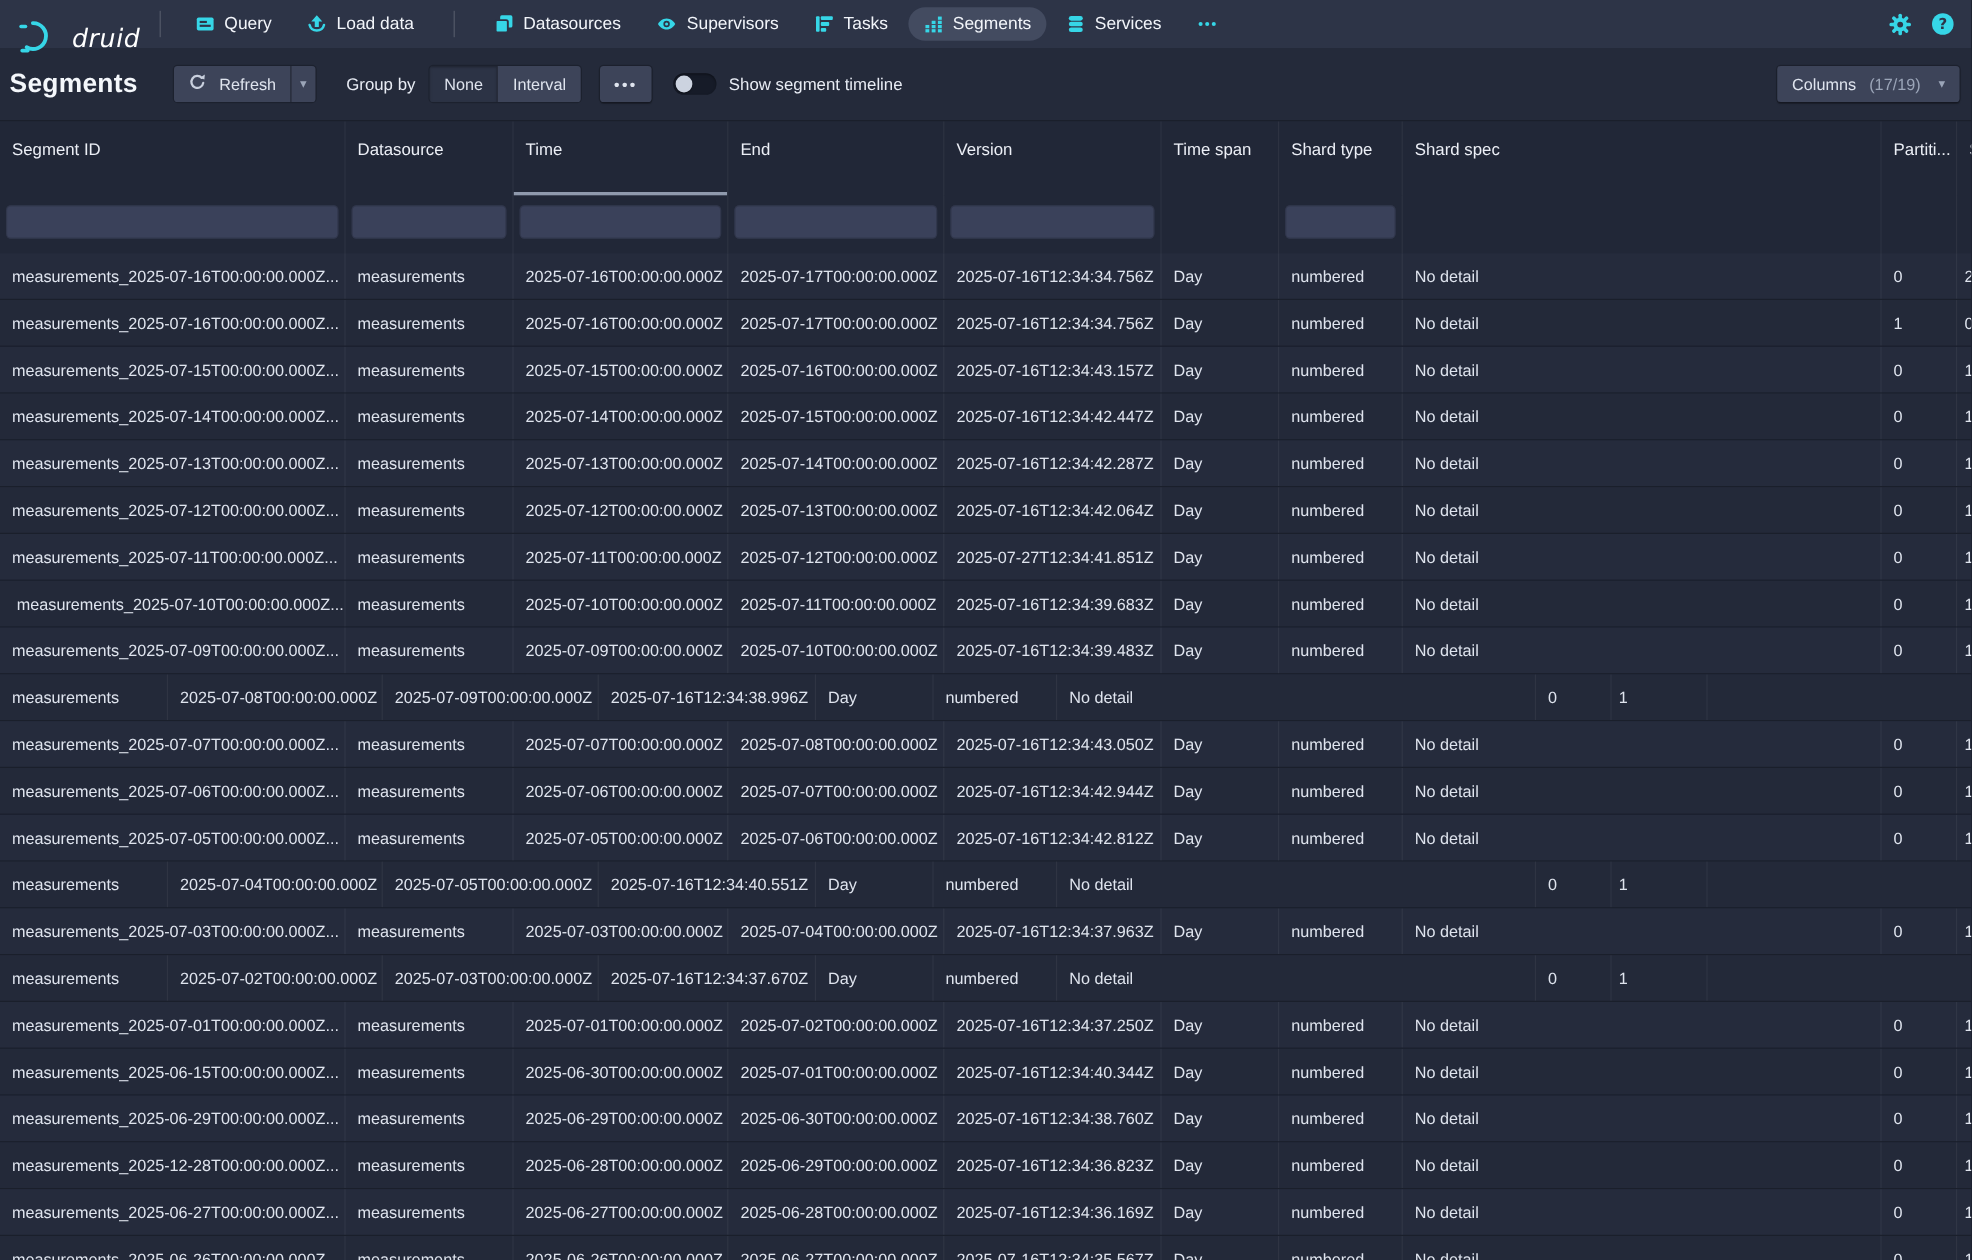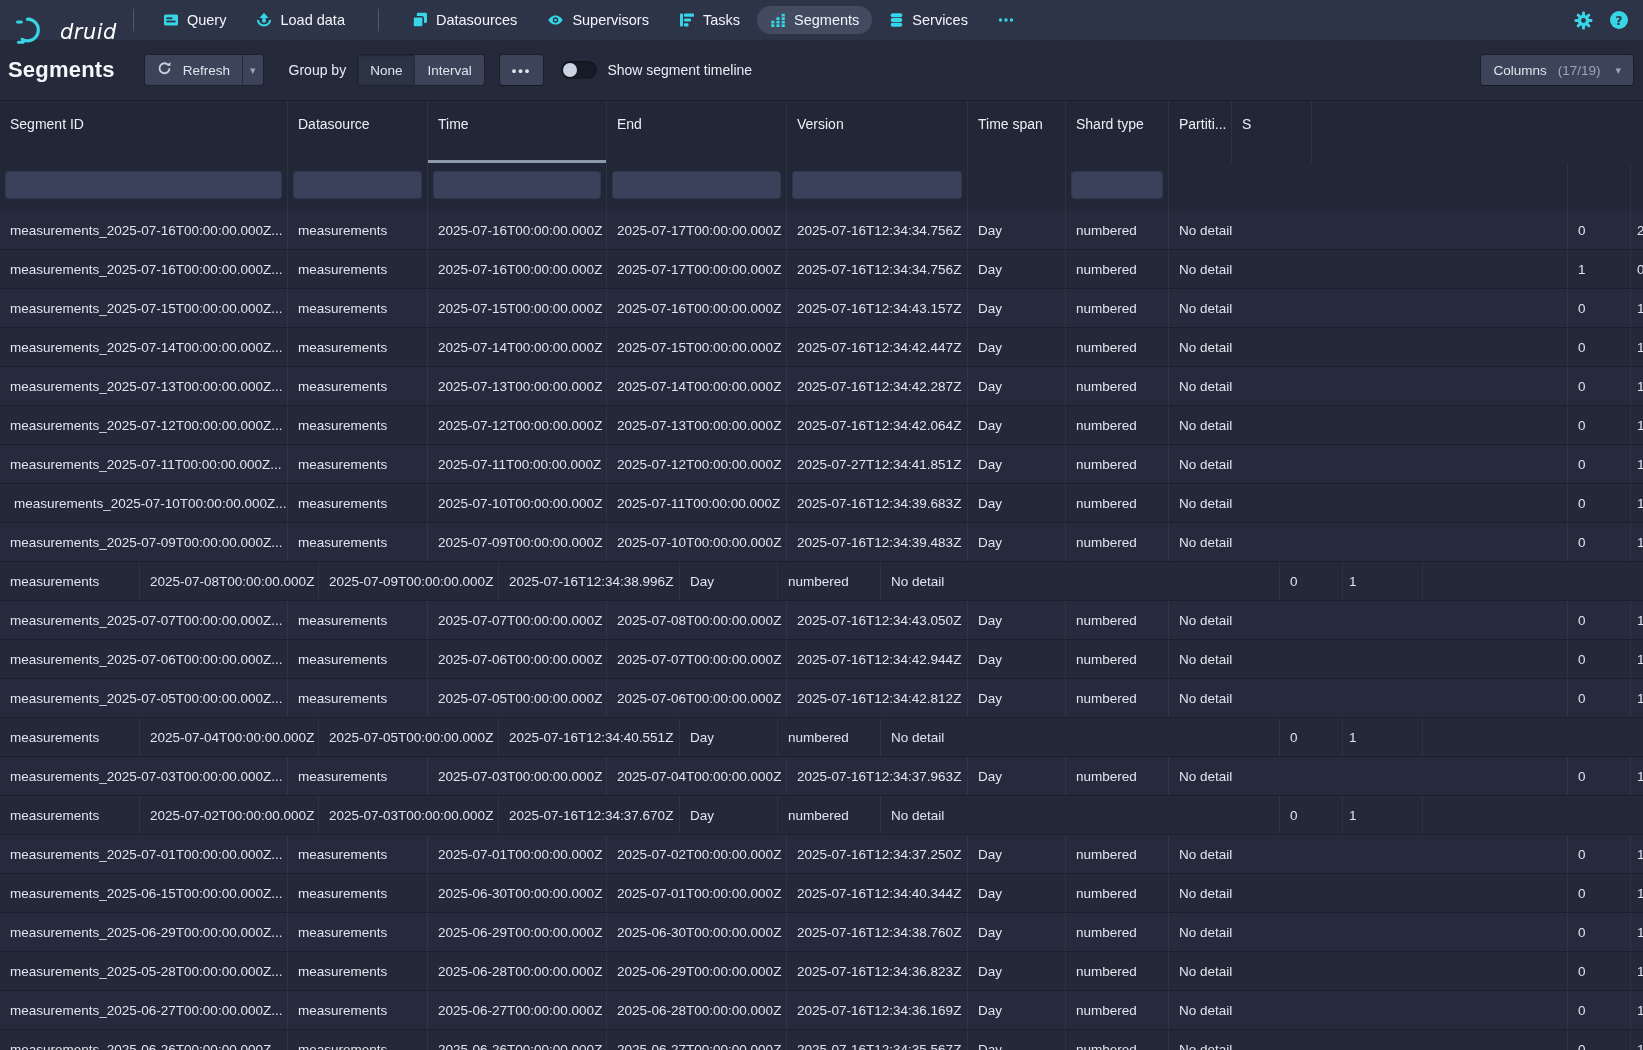--- a/index.html
+++ b/index.html
@@ -243,20 +243,21 @@
 
   <div class="table">
     <div class="thead" id="thead">
         <div class="th" style="width: 288px;"><span>Segment ID</span></div>
         <div class="th" style="width: 140px;"><span>Datasource</span></div>
         <div class="th" style="width: 179px;"><span>Time</span><div class="sort-underline"></div></div>
         <div class="th" style="width: 180px;"><span>End</span></div>
         <div class="th" style="width: 181px;"><span>Version</span></div>
         <div class="th" style="width: 98px;"><span>Time span</span></div>
         <div class="th" style="width: 103px;"><span>Shard type</span></div>
+        <div class="th" style="width: 399px;"><span>Shard spec</span></div>
         <div class="th" style="width: 63px;"><span>Partiti...</span></div>
         <div class="th" style="width: 80px;"><span>S</span></div>
       </div>
     <div class="tfilter" id="tfilter">
         <div class="tf" style="width: 288px;"><input type="text" style=""></div>
         <div class="tf" style="width: 140px;"><input type="text" style=""></div>
         <div class="tf" style="width: 179px;"><input type="text" style=""></div>
         <div class="tf" style="width: 180px;"><input type="text" style=""></div>
         <div class="tf" style="width: 181px;"><input type="text" style=""></div>
         <div class="tf" style="width: 98px;"></div>
@@ -485,21 +486,21 @@
           <div class="td" style="width: 179px;">2025-06-29T00:00:00.000Z</div>
           <div class="td" style="width: 180px;">2025-06-30T00:00:00.000Z</div>
           <div class="td" style="width: 181px;">2025-07-16T12:34:38.760Z</div>
           <div class="td" style="width: 98px;">Day</div>
           <div class="td" style="width: 103px;">numbered</div>
           <div class="td" style="width: 399px;">No detail</div>
           <div class="td" style="width: 63px;">0</div>
           <div class="td" style="width: 80px; padding-left: 6px;">1</div>
         </div>
         <div class="tr even">
-          <div class="td" style="width: 288px;">measurements_2025-05-28T00:00:00.000Z...</div>
+          <div class="td" style="width: 288px;">measurements_2025-12-28T00:00:00.000Z...</div>
           <div class="td" style="width: 140px;">measurements</div>
           <div class="td" style="width: 179px;">2025-06-28T00:00:00.000Z</div>
           <div class="td" style="width: 180px;">2025-06-29T00:00:00.000Z</div>
           <div class="td" style="width: 181px;">2025-07-16T12:34:36.823Z</div>
           <div class="td" style="width: 98px;">Day</div>
           <div class="td" style="width: 103px;">numbered</div>
           <div class="td" style="width: 399px;">No detail</div>
           <div class="td" style="width: 63px;">0</div>
           <div class="td" style="width: 80px; padding-left: 6px;">1</div>
         </div>

